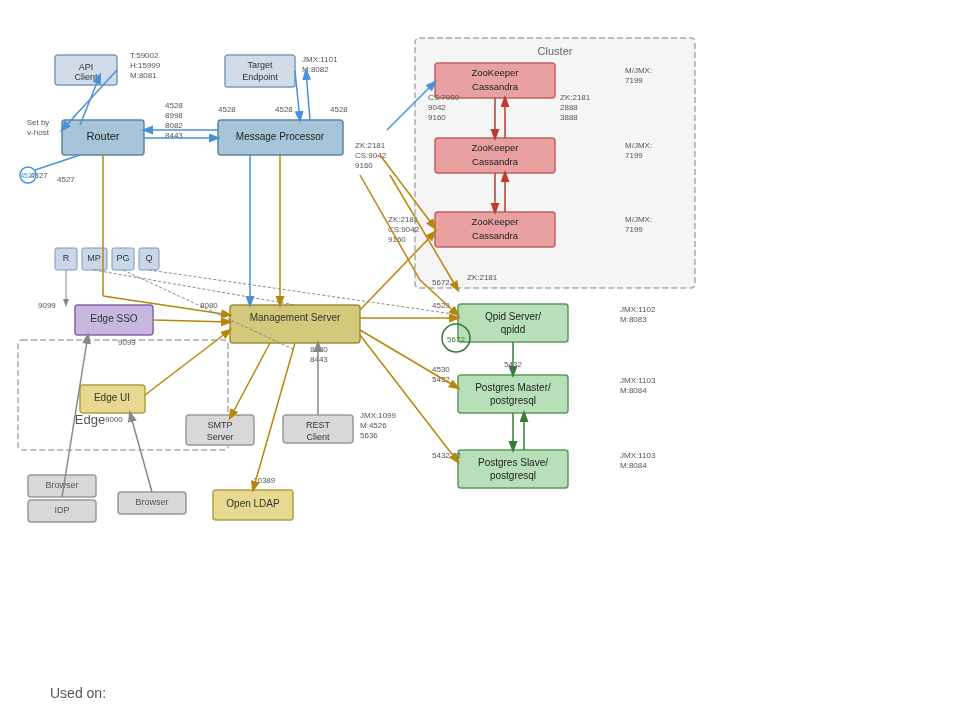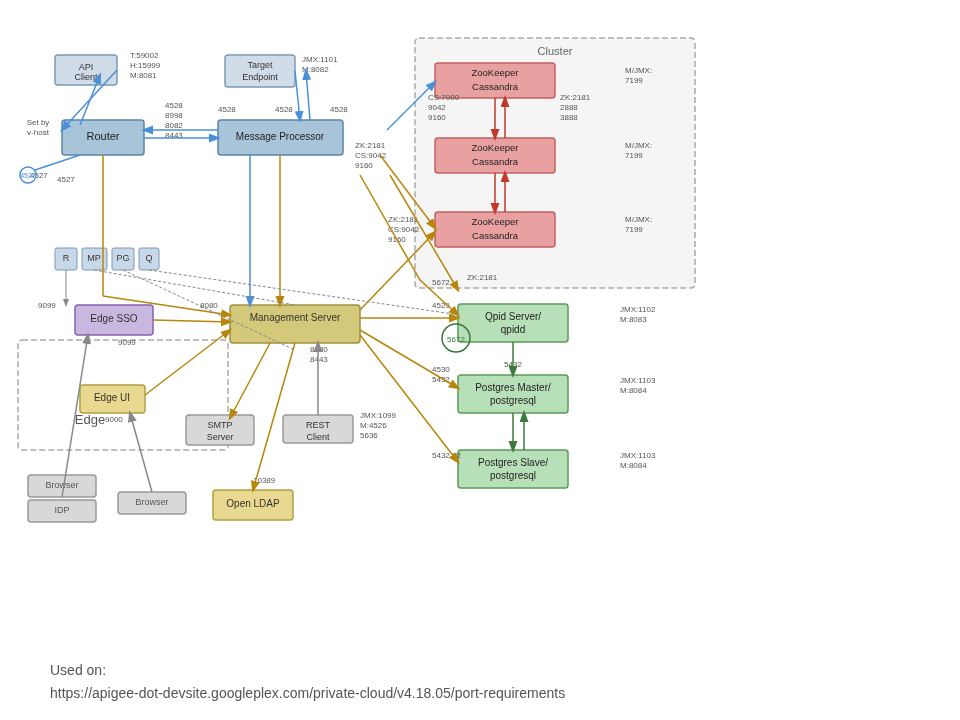--- a/index.html
+++ b/index.html
@@ -308,14 +308,13 @@
 
   <line x1="152" y1="492" x2="130" y2="413" stroke="#888" stroke-width="1.5" marker-end="url(#arrow-gray)"></line>
 
   <line x1="390" y1="175" x2="458" y2="290" stroke="#b8860b" stroke-width="1.5" marker-end="url(#arrow-gold)"></line>
 
 </svg>
 </div>
 
 <div class="footer">
   <span>Used on:</span><br>
-  <span>https://apigee-dot-devsite.googleplex.com/private-cloud/v4.18.05/port-requirements</span>
 </div>
 
 </body></html>

